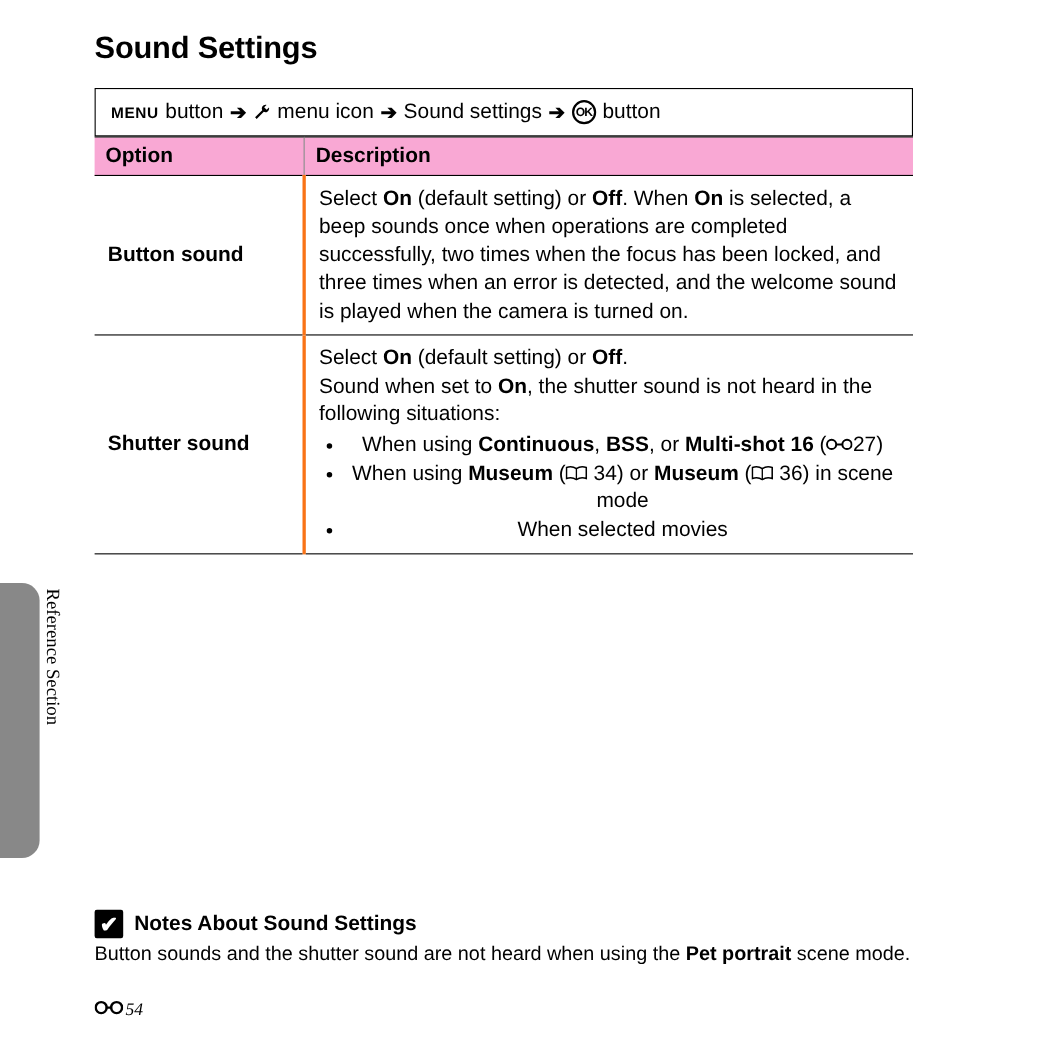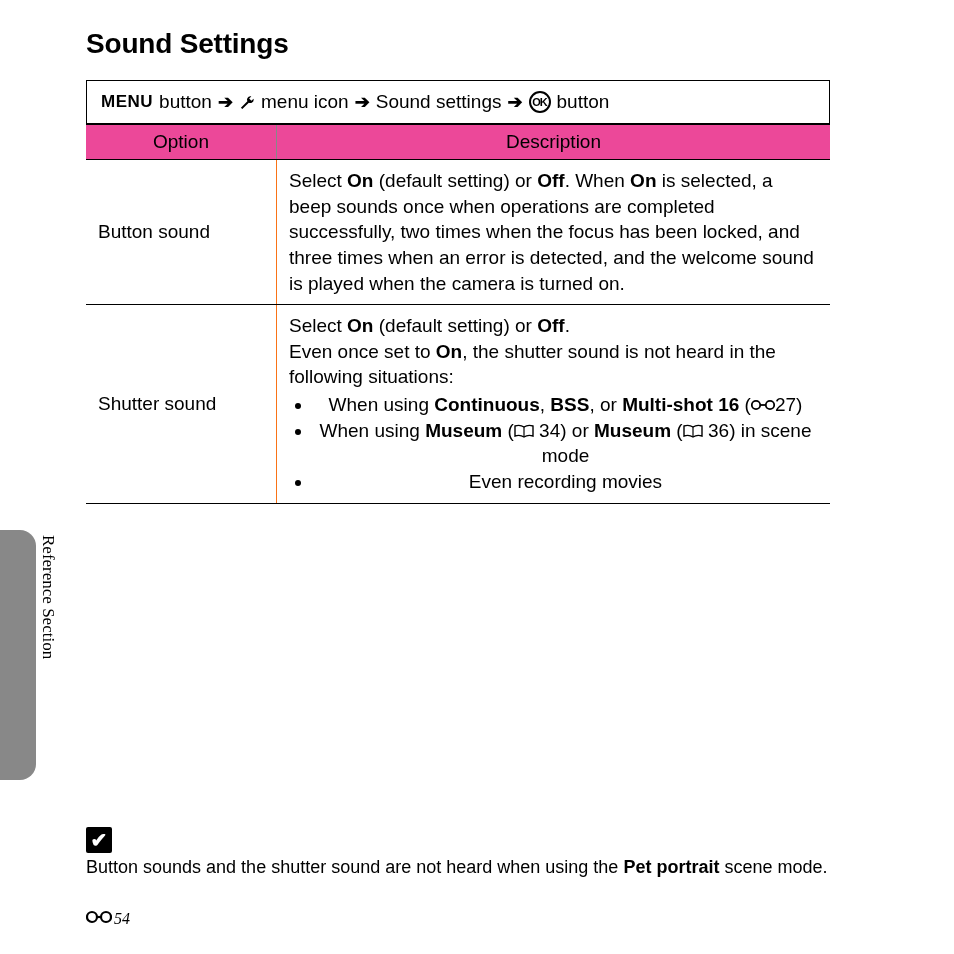--- a/index.html
+++ b/index.html
@@ -31,21 +31,21 @@
     font-size: 19px;
     display: flex;
     align-items: center;
     gap: 6px;
     flex-wrap: wrap;
   }
   .nav-box .menu-label {
     font-weight: 700;
     font-family: "Arial Narrow", Arial, sans-serif;
     letter-spacing: 0.5px;
-    font-size: 17px;
+    font-size: 14px;
   }
   .arrow {
     font-weight: 700;
     font-size: 18px;
   }
   .wrench-icon svg { width: 16px; height: 16px; vertical-align: middle; }
   .ok-btn {
     display: inline-flex;
     align-items: center;
     justify-content: center;
@@ -62,37 +62,37 @@
   .intro {
     font-size: 19px;
     margin: 28px 0 12px 0;
   }
   table.opts {
     width: 100%;
     border-collapse: collapse;
     font-size: 19px;
   }
   table.opts th {
-    background: #ec4899;
-    font-weight: 400;
+    background: #f9a8d4;
+    font-weight: 700;
     border-top: 1px solid #000;
     border-bottom: 1px solid #000;
     border-left: 1px solid #888;
     padding: 6px 10px;
-    text-align: center;
+    text-align: left;
   }
   table.opts th:first-child { border-left: none; width: 170px; }
   table.opts td {
     border-bottom: 1px solid #000;
-    border-left: 1px solid #f97316;
+    border-left: 3px solid #f97316;
     padding: 8px 12px;
     vertical-align: middle;
     line-height: 1.35;
   }
-  table.opts td:first-child { border-left: none; }
+  table.opts td:first-child { border-left: none; font-weight: bold; }
   table.opts ul { margin: 2px 0 0 0; padding-left: 24px; text-align: center; }
   table.opts li { margin: 0; }
 
   .side-tab {
     position: absolute;
     left: 0;
     top: 530px;
     width: 36px;
     height: 250px;
     background: #888;
@@ -191,51 +191,52 @@
       <tr>
         <td>Button sound</td>
         <td>
           <span>Select </span><b>On</b><span> (default setting) or </span><b>Off</b><span>. When </span><b>On</b><span> is selected, a beep sounds once when operations are completed successfully, two times when the focus has been locked, and three times when an error is detected, and the welcome sound is played when the camera is turned on.</span>
         </td>
       </tr>
       <tr>
         <td>Shutter sound</td>
         <td>
           <span>Select </span><b>On</b><span> (default setting) or </span><b>Off</b><span>.</span><br>
-          <span>Even once set to </span><b>On</b><span>, the shutter sound is not heard in the following situations:</span>
+          <span>Sound when set to </span><b>On</b><span>, the shutter sound is not heard in the following situations:</span>
           <ul>
             <li>
               <span>When using </span><b>Continuous</b><span>, </span><b>BSS</b><span>, or </span><b>Multi-shot 16</b><span> (</span><span class="inline-link"><svg viewBox="0 0 24 14">
                     <circle cx="5" cy="7" r="4.2" fill="none" stroke="#000" stroke-width="1.8"></circle>
                     <circle cx="19" cy="7" r="4.2" fill="none" stroke="#000" stroke-width="1.8"></circle>
                     <path d="M9 7h6" stroke="#000" stroke-width="1.8"></path>
                   </svg></span><span>27</span><span>)</span>
             </li>
             <li>
               <span>When using </span><b>Museum</b><span> (</span><span class="inline-icon"><svg viewBox="0 0 20 14">
                     <path d="M1 2c3-1 6-1 9 1 3-2 6-2 9-1v10c-3-1-6-1-9 1-3-2-6-2-9-1z" fill="none" stroke="#000" stroke-width="1.4"></path>
                     <path d="M10 3v10" stroke="#000" stroke-width="1.2"></path>
                   </svg></span><span> 34</span><span>) or </span><b>Museum</b><span> (</span><span class="inline-icon"><svg viewBox="0 0 20 14">
                     <path d="M1 2c3-1 6-1 9 1 3-2 6-2 9-1v10c-3-1-6-1-9 1-3-2-6-2-9-1z" fill="none" stroke="#000" stroke-width="1.4"></path>
                     <path d="M10 3v10" stroke="#000" stroke-width="1.2"></path>
                   </svg></span><span> 36</span><span>) in scene mode</span>
             </li>
-            <li>Even recording movies</li>
+            <li>When selected movies</li>
           </ul>
         </td>
       </tr>
     </tbody>
   </table>
 
   <div class="side-tab"></div>
   <div class="side-label">Reference Section</div>
 
   <div class="notes-block">
     <div class="notes-head">
       <span class="check-badge">✔</span>
+      <span class="notes-title">Notes About Sound Settings</span>
     </div>
     <div class="notes-body">
       <span>Button sounds and the shutter sound are not heard when using the </span><b>Pet portrait</b><span> scene mode.</span>
     </div>
   </div>
 
   <div class="pagefoot">
     <span class="link-icon">
       <svg viewBox="0 0 26 18">
           <circle cx="6" cy="9" r="5" fill="none" stroke="#000" stroke-width="2.2"></circle>

